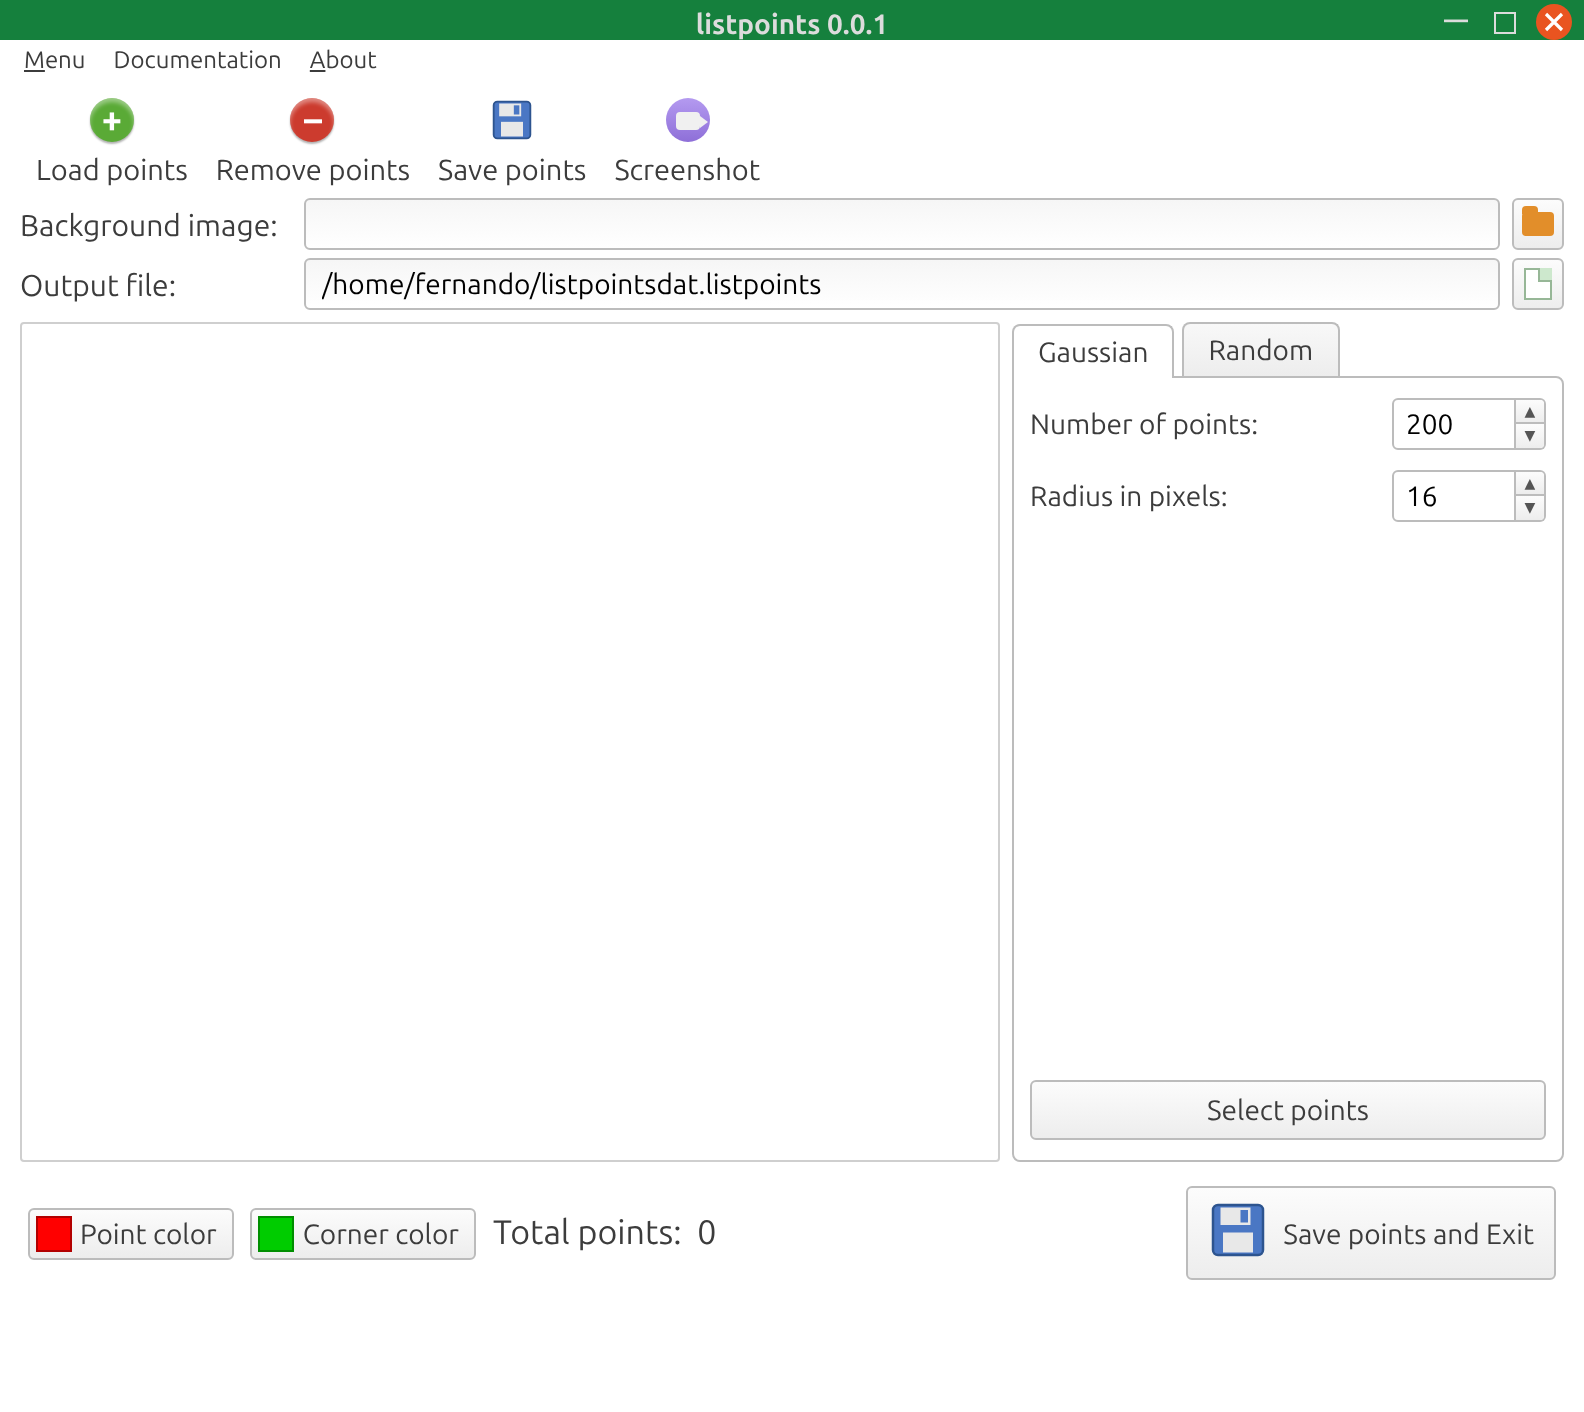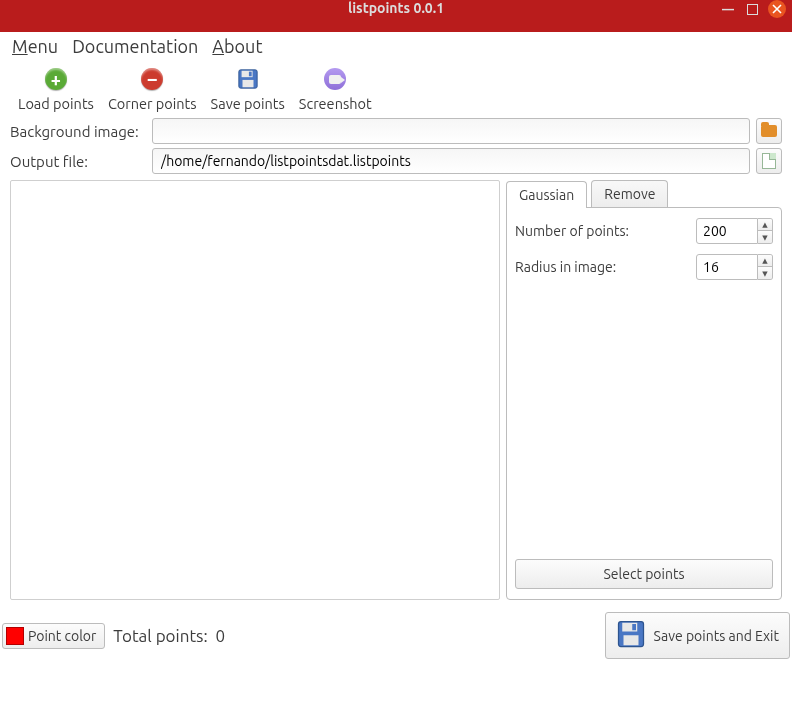--- a/index.html
+++ b/index.html
@@ -9,25 +9,25 @@
     font-size: 14px;
     background: #fff;
     width: 792px;
     height: 706px;
     overflow: hidden;
     color: #3c3c3c;
   }
 
   
   .titlebar {
-    height: 32px;
-    background: #b91c1c;
+    height: 20px;
+    background: #15803d;
     color: #dcdcdc;
     display: flex;
-    align-items: flex-start;
+    align-items: flex-end;
     justify-content: center;
     position: relative;
     font-weight: 600;
   }
   .titlebar .window-controls {
     position: absolute;
     right: 6px;
     display: flex;
     gap: 10px;
     align-items: center;
@@ -48,21 +48,21 @@
     background: #e95420;
     border-radius: 50%;
     width: 18px; height: 18px;
   }
 
   
   .menubar {
     display: flex;
     gap: 14px;
     padding: 4px 12px 4px 12px;
-    font-size: 18px;
+    font-size: 12px;
   }
   .menubar .mitem { cursor: default; }
   .menubar .mitem .ul { text-decoration: underline; }
 
   
   .toolbar {
     display: flex;
     gap: 14px;
     padding: 6px 12px 4px 18px;
     align-items: flex-end;
@@ -245,21 +245,21 @@
     background: linear-gradient(#fcfcfc,#ededed);
     padding: 6px 0;
     text-align: center;
     cursor:pointer;
   }
 
   
   .footer {
     display: flex;
     align-items: center;
-    padding: 12px 2px;
+    padding: 12px 14px;
     gap: 8px;
   }
   .color-btn {
     display: inline-flex;
     align-items: center;
     border: 1px solid #bcbcbc;
     border-radius: 3px;
     background: linear-gradient(#fcfcfc,#ededed);
     padding: 3px 8px 3px 3px;
     gap: 4px;
@@ -307,21 +307,21 @@
   <div class="tool">
     <div class="ticon">
         <div class="ic-plus">+</div>
       </div>
     <span>Load points</span>
   </div>
   <div class="tool">
     <div class="ticon">
         <div class="ic-minus">–</div>
       </div>
-    <span>Corner points</span>
+    <span>Remove points</span>
   </div>
   <div class="tool">
     <div class="ticon ic-floppy">
       <svg viewBox="0 0 24 24" width="22" height="22">
         <rect x="2" y="2" width="20" height="20" rx="2" fill="#4a77c4" stroke="#2d548f"></rect>
         <rect x="5" y="3" width="12" height="7" fill="#e8e8e8"></rect>
         <rect x="6" y="13" width="12" height="8" fill="#e8e8e8"></rect>
         <rect x="13" y="4" width="3" height="5" fill="#4a77c4"></rect>
       </svg>
     </div>
@@ -351,53 +351,57 @@
   <div class="icon-btn">
     <div class="ic-doc"></div>
   </div>
 </div>
 
 <div class="main">
   <div class="canvas"></div>
   <div class="side">
     <div class="tabs">
       <div class="tab active">Gaussian</div>
-      <div class="tab">Remove</div>
+      <div class="tab">Random</div>
     </div>
     <div class="panel">
       <div class="prow">
         <label>Number of points:</label>
         <div class="spin-wrap">
           <input type="text" value="200" style="">
           <div class="spin-btns">
             <div>▲</div>
             <div>▼</div>
           </div>
         </div>
       </div>
       <div class="prow">
-        <label>Radius in image:</label>
+        <label>Radius in pixels:</label>
         <div class="spin-wrap">
           <input type="text" value="16" style="">
           <div class="spin-btns">
             <div>▲</div>
             <div>▼</div>
           </div>
         </div>
       </div>
       <div class="panel-spacer"></div>
       <div class="wide-btn">Select points</div>
     </div>
   </div>
 </div>
 
 <div class="footer">
   <div class="color-btn">
     <div class="swatch" style="background:#ff0000"></div>
     <span>Point color</span>
+  </div>
+  <div class="color-btn">
+    <div class="swatch" style="background:#00cc00"></div>
+    <span>Corner color</span>
   </div>
   <span class="total-label">
     <span>Total points:</span>&nbsp;&nbsp;<span>0</span>
   </span>
   <div class="footer-spacer"></div>
   <div class="save-exit">
     <span class="big-floppy">
       <svg viewBox="0 0 24 24">
         <rect x="2" y="2" width="20" height="20" rx="2" fill="#4a77c4" stroke="#2d548f"></rect>
         <rect x="5" y="3" width="12" height="7" fill="#e8e8e8"></rect>

